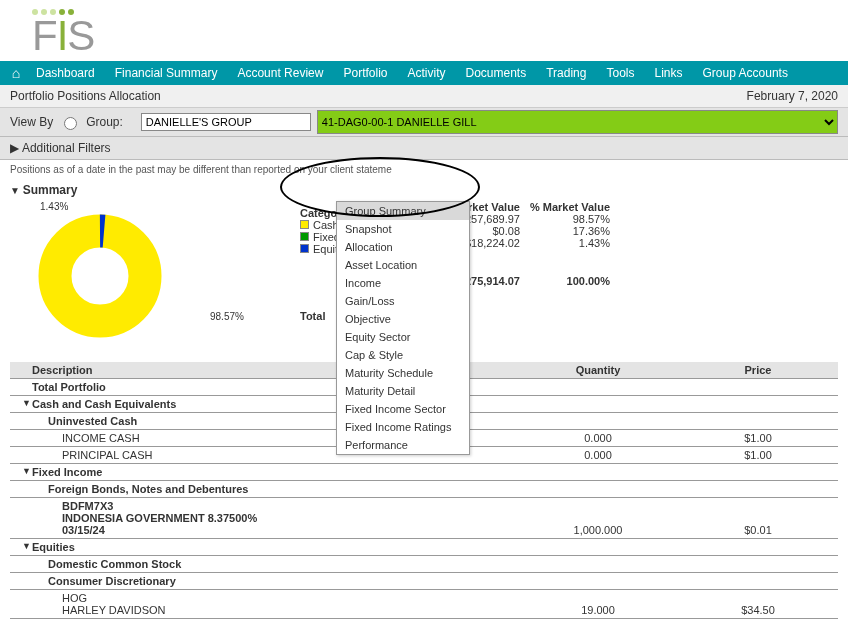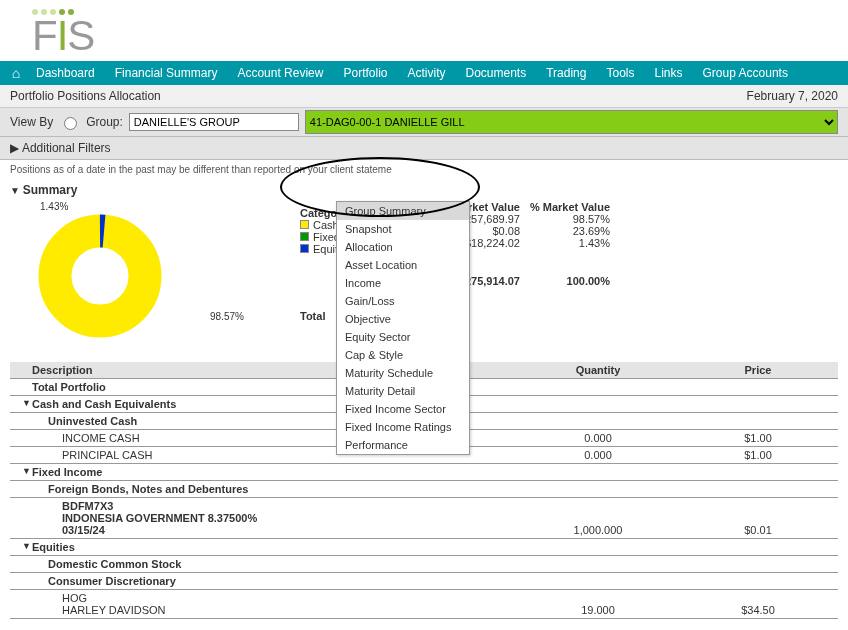--- a/index.html
+++ b/index.html
@@ -36,21 +36,21 @@
   }
   .viewby-row {
     background: #e4e4e4;
     display: flex;
     align-items: center;
     padding: 2px 10px;
     gap: 6px;
     border-bottom: 1px solid #bbb;
   }
   .viewby-row input[type=text], .viewby-row select { font-size: 11px; }
-  .group-input { flex: 0 0 170px; height:18px; border:1px solid #888; padding:0 4px; background:#fff; }
+  .group-input { flex: 0 0 170px; height:18px; border:1px solid #888; padding:0 4px; background:#fff;margin-left:12px; }
   .account-select { flex: 1; height:24px; border:1px solid #888; background:#84cc16; }
   .filters-row {
     background: #e4e4e4;
     padding: 4px 10px;
     border-bottom: 1px solid #bbb;
   }
   .disclaimer { font-size: 10px; color: #555; padding: 4px 10px; }
   .summary-head { padding: 4px 10px; font-weight: bold; }
   .summary-head::before { content:"▼ "; font-size:10px;}
   .main-area { position: relative; padding: 0 10px; }
@@ -211,21 +211,21 @@
           <div class="mv">Market Value</div>
           <div class="pct">% Market Value</div>
         </div>
         <div id="summary-rows">
             <div class="row">
               <div class="mv">$1,257,689.97</div>
               <div class="pct">98.57%</div>
             </div>
             <div class="row">
               <div class="mv">$0.08</div>
-              <div class="pct">23.69%</div>
+              <div class="pct">17.36%</div>
             </div>
             <div class="row">
               <div class="mv">$18,224.02</div>
               <div class="pct">1.43%</div>
             </div>
           </div>
         <div class="row total-row">
           <div class="mv">$1,275,914.07</div>
           <div class="pct">100.00%</div>
         </div>

